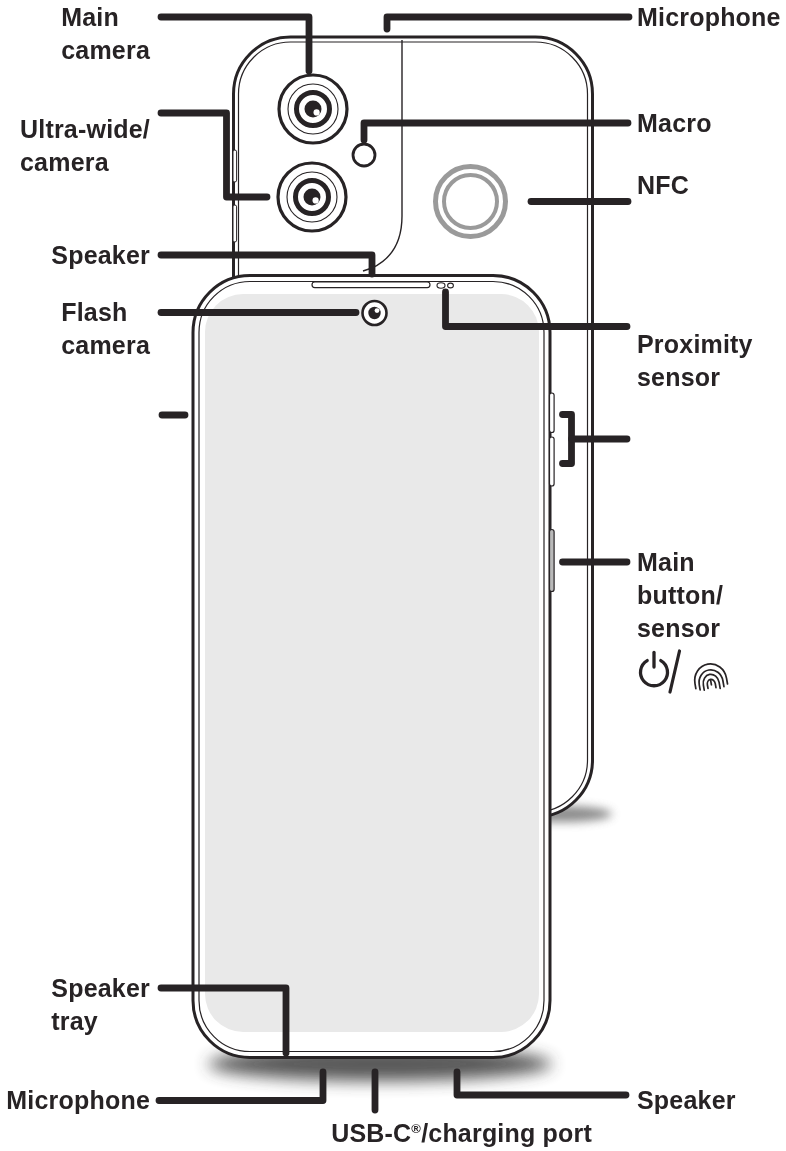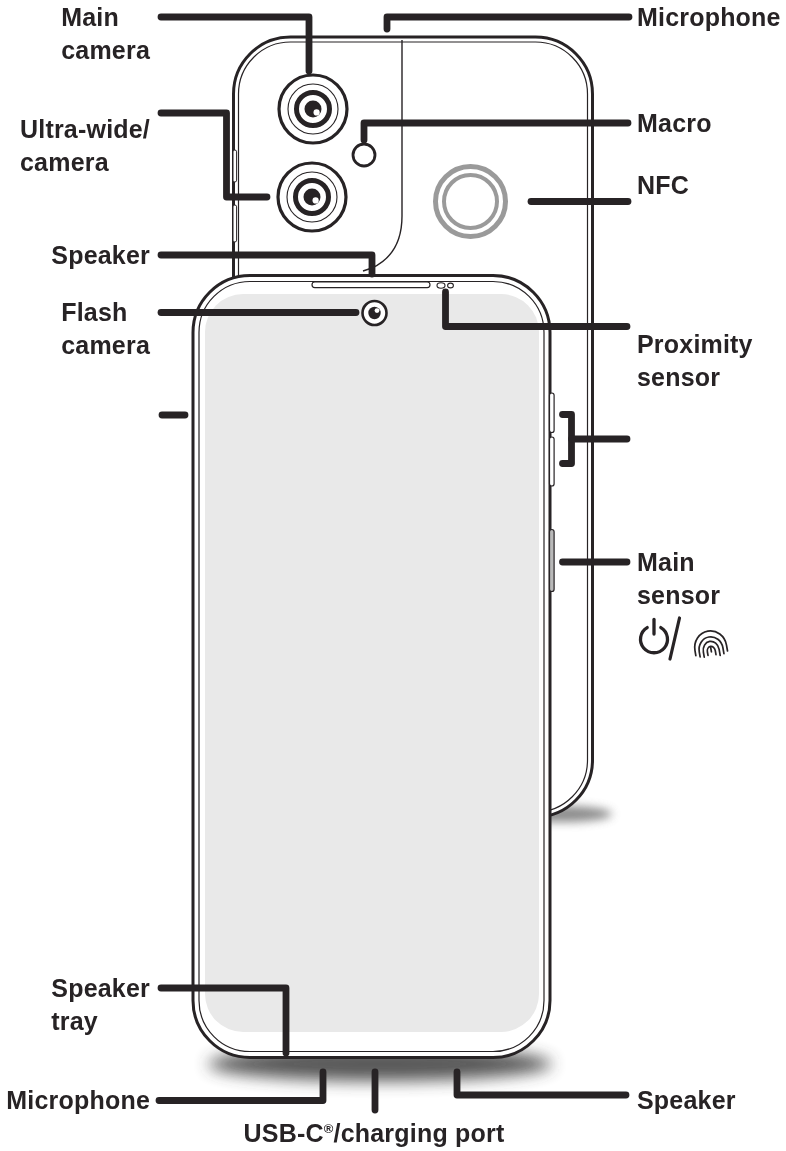--- a/index.html
+++ b/index.html
@@ -7,21 +7,21 @@
     position:relative;width:786px;height:1151px;background:#ffffff;overflow:hidden;
     font-family:"Liberation Sans",sans-serif;color:#272325;
   }
   .stage svg.diagram{position:absolute;left:0;top:0;}
   .lbl{
     position:absolute;font-size:25px;line-height:33px;font-weight:700;
     letter-spacing:.2px;white-space:nowrap;color:#272325;
   }
   .lbl.left{right:636px;}
   .lbl.right{left:637px;text-align:left;}
-  .lbl.center{left:174px;width:400px;text-align:center;}
+  .lbl.center{left:192px;width:400px;text-align:right;}
   .lbl sup{font-size:13px;line-height:0;vertical-align:super;}
   .iconrow{display:block;margin-top:2px;}
 </style>
 </head>
 <body>
 
 <div class="stage">
 
   <svg class="diagram" width="786" height="1151" viewBox="0 0 786 1151">
     <defs>
@@ -151,20 +151,21 @@
   </div>
 
   <div class="lbl right" style="top:328px">
     <div>Proximity</div>
     <div>sensor</div>
   </div>
 
 
   <div class="lbl right" style="top:545.5px">
     <div>Main</div>
+    <div>button/</div>
     <div>sensor</div>
     <svg class="iconrow" width="120" height="48" viewBox="0 0 120 48" stroke="#272325" fill="none" stroke-linecap="round">
       <g stroke-width="3.3">
         <path d="M 10.2 13.6 A 13.5 13.5 0 1 0 23.8 13.6"></path>
         <path d="M 17 5.5 V 20"></path>
       </g>
       <path stroke-width="3.2" d="M 42.5 4 L 33 45"></path>
       <g stroke-width="1.7" transform="translate(72,24) rotate(-10)">
         <path d="M -16 15 V 10 A 16 17 0 1 1 16 10 V 16"></path>
         <path d="M -12 17 V 12 A 12 13 0 1 1 12 12 V 18"></path>

